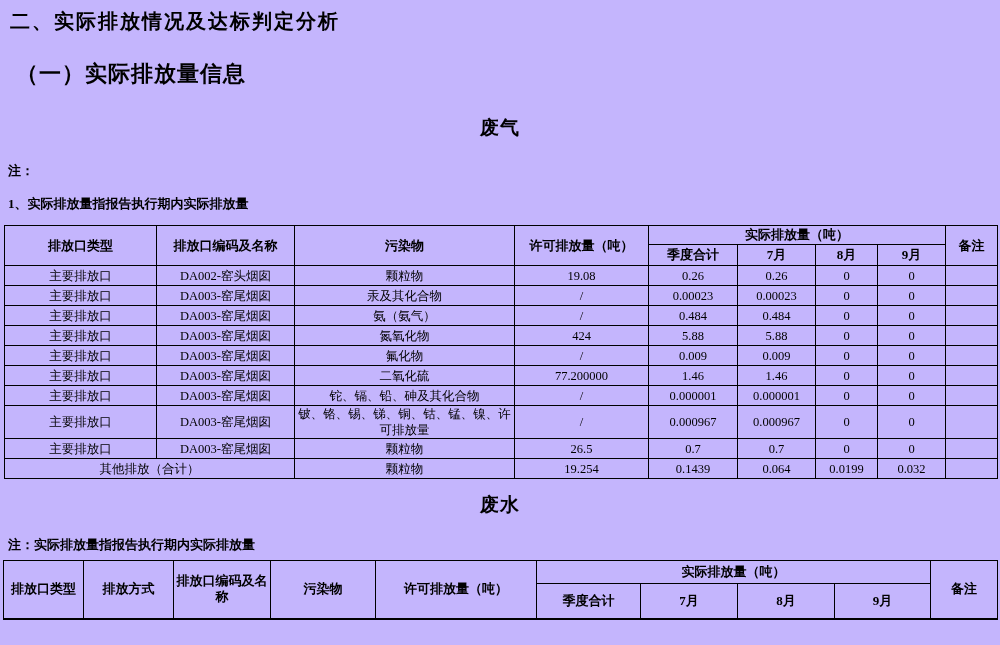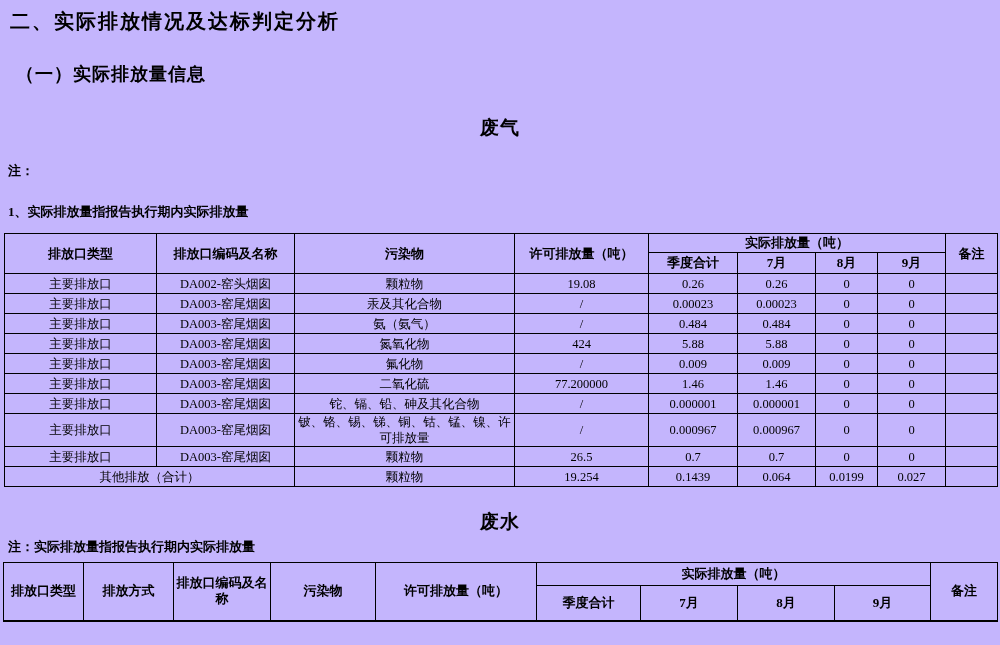--- a/index.html
+++ b/index.html
@@ -18,43 +18,43 @@
     font-family: "Liberation Sans", "DejaVu Sans", sans-serif;
     font-weight: 700;
     font-size: 20px;
     line-height: 26px;
     letter-spacing: 2px;
   }
   .h2 {
     margin: 28px 0 0 16px;
     font-family: "Liberation Sans", "DejaVu Sans", sans-serif;
     font-weight: 700;
-    font-size: 18px;
+    font-size: 22px;
     line-height: 24px;
     letter-spacing: 1px;
   }
   .center-title {
     margin-top: 30px;
     text-align: center;
     font-family: Liberation Serif, serif;
     font-weight: 700;
     font-size: 19px;
     line-height: 24px;
     letter-spacing: 1px;
   }
-  .center-title.water { margin-top: 22px; line-height: 26px; }
+  .center-title.water { margin-top: 13px; line-height: 26px; }
   .note {
     margin-left: 8px;
     font-size: 13px;
     line-height: 17px;
     font-weight: 600;
   }
   .note.lbl  { margin-top: 22px; }
-  .note.itm  { margin-top: 24px; }
-  .note.itm2 { margin-top: 3px; font-family: Liberation Serif, serif; }
+  .note.itm  { margin-top: 16px; }
+  .note.itm2 { margin-top: 18px; font-family: Liberation Serif, serif; }
   table {
     border-collapse: collapse;
     table-layout: fixed;
     empty-cells: show;
   }
   th, td {
     border: 1px solid #000000;
     text-align: center;
     vertical-align: middle;
     padding: 0 2px;
@@ -219,21 +219,21 @@
           <td>0</td>
           <td></td>
         </tr>
         <tr>
           <td colspan="2">其他排放（合计）</td>
           <td>颗粒物</td>
           <td>19.254</td>
           <td>0.1439</td>
           <td>0.064</td>
           <td>0.0199</td>
-          <td>0.027</td>
+          <td>0.032</td>
           <td></td>
         </tr>
       </tbody>
   </table>
 
   <div class="center-title water">废水</div>
 
   <div class="note itm2">注：实际排放量指报告执行期内实际排放量</div>
 
   <table class="t2">

